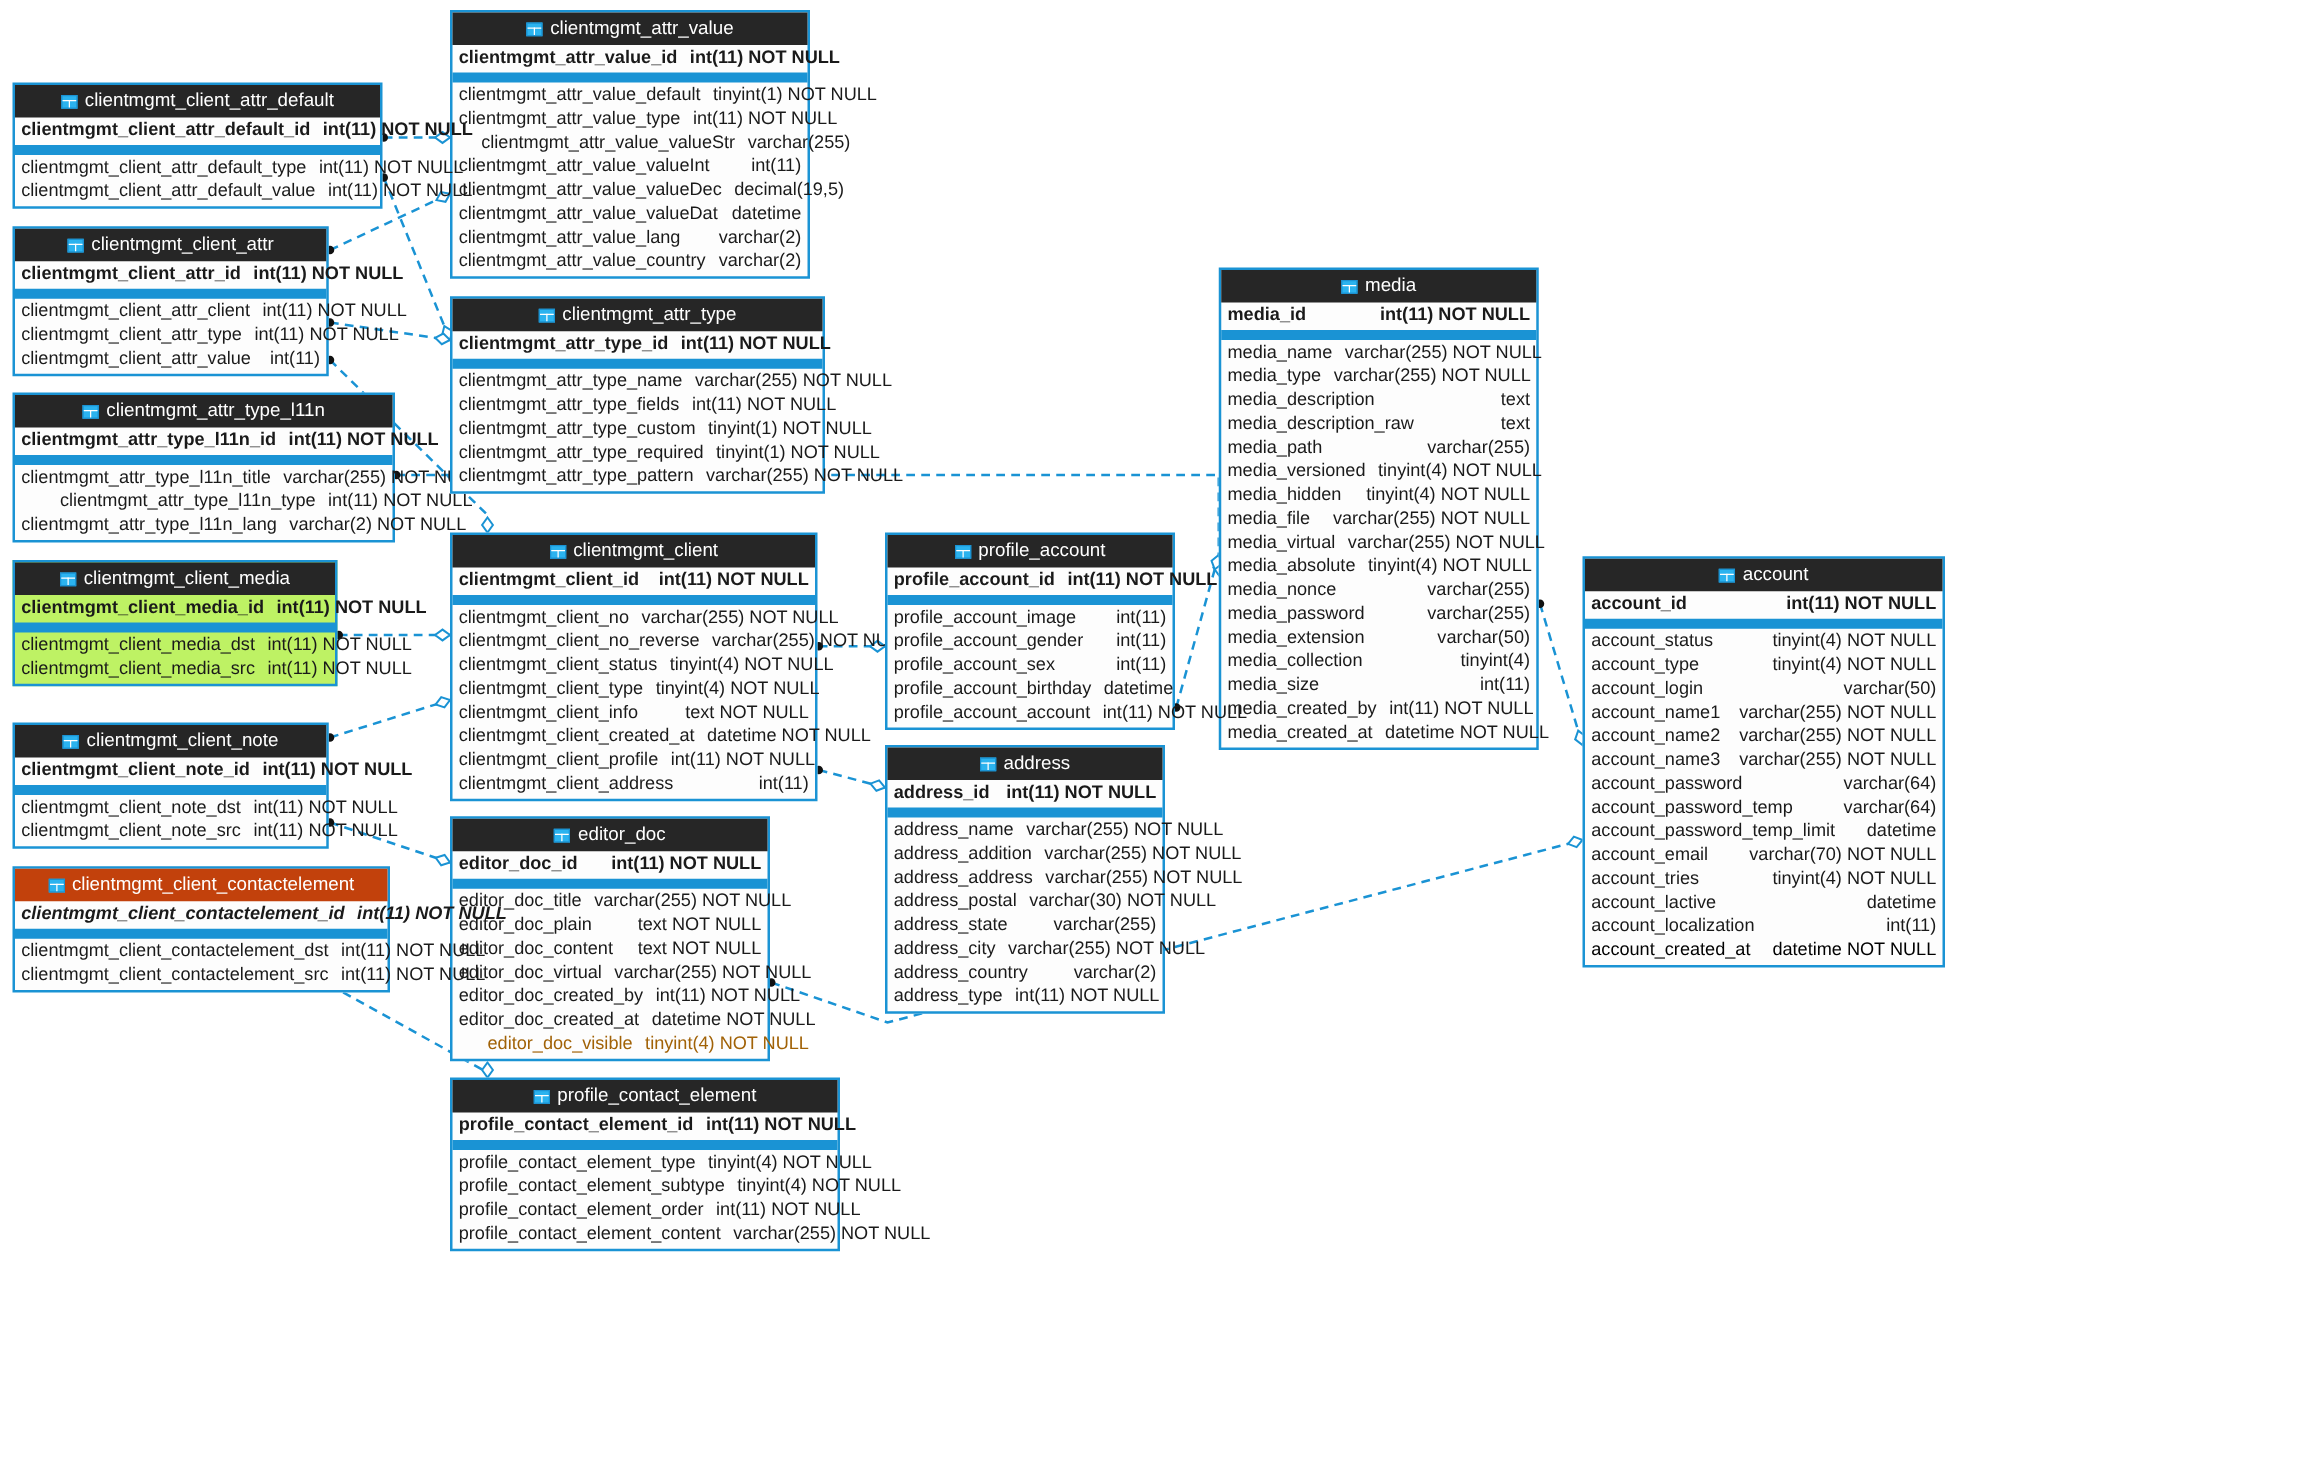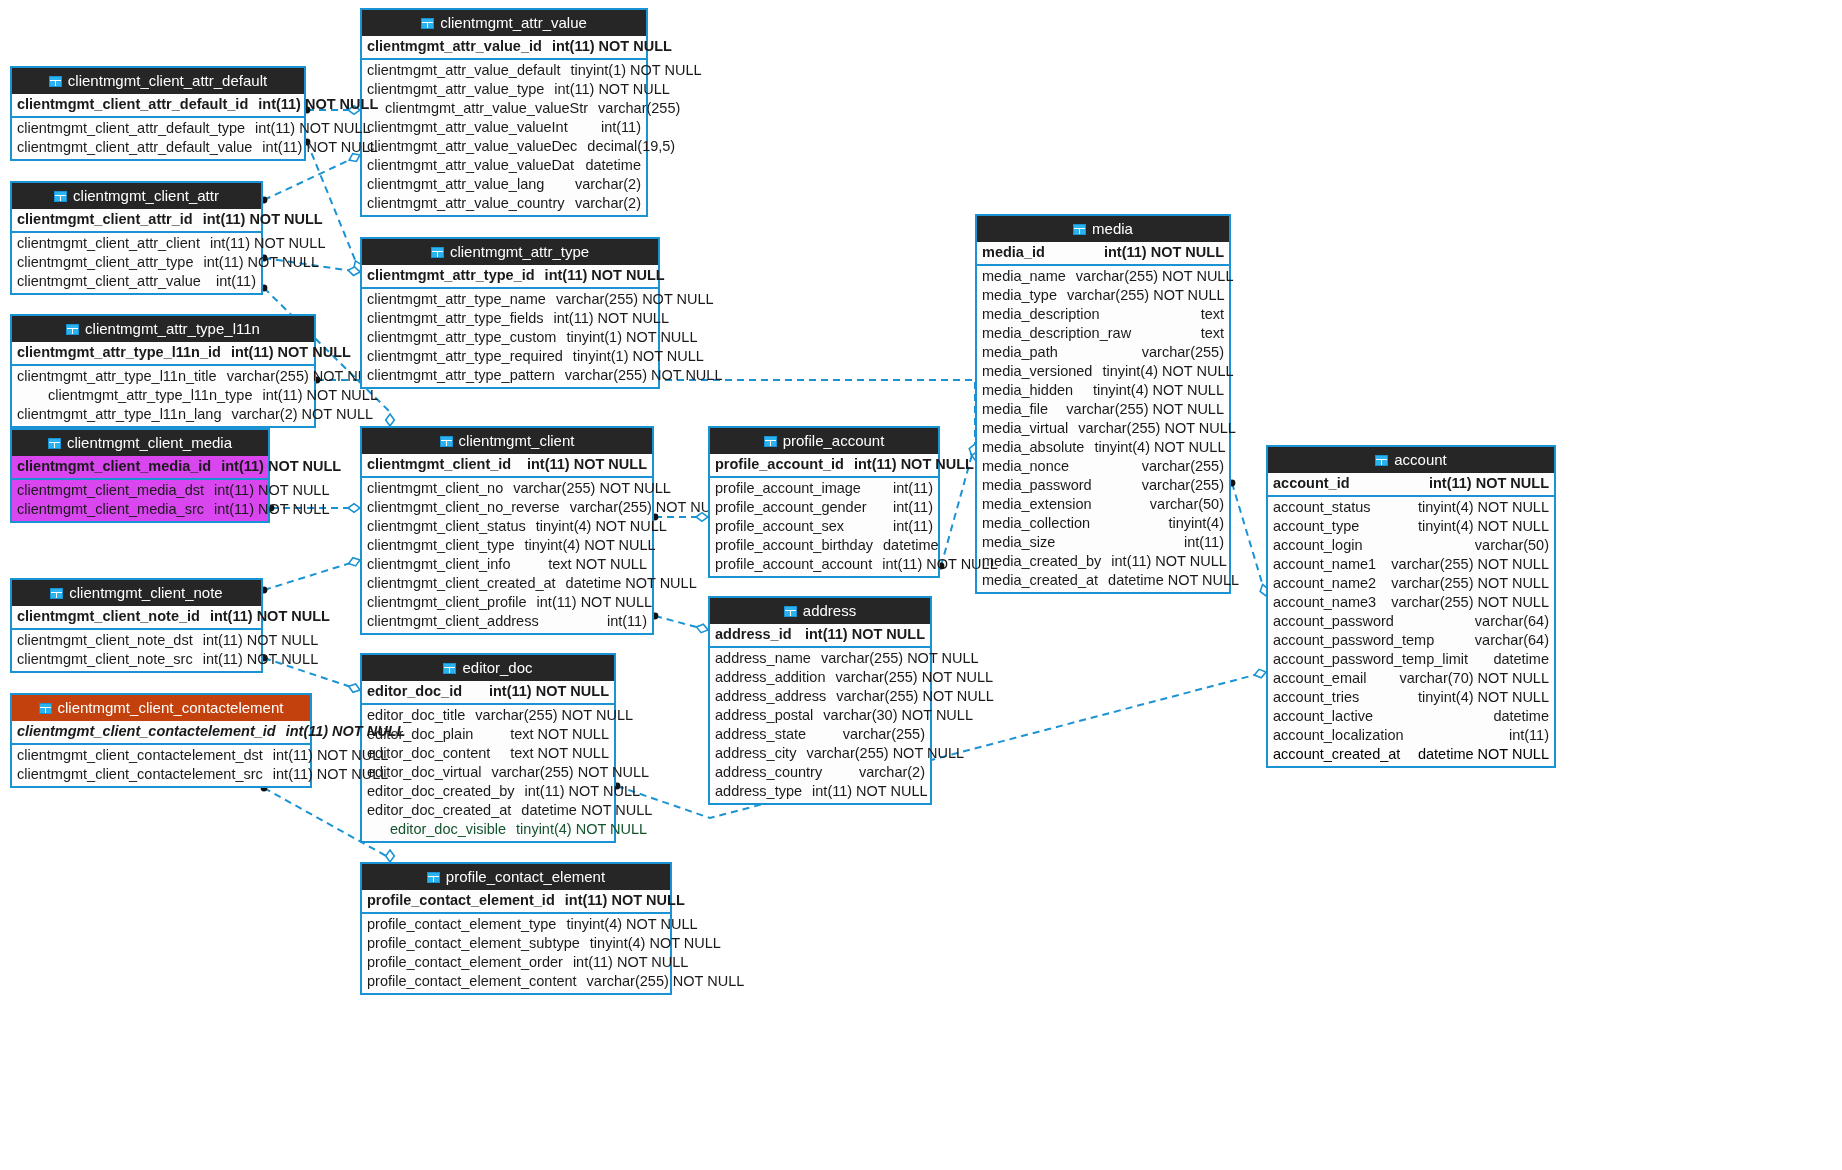--- a/index.html
+++ b/index.html
@@ -59,21 +59,21 @@
     background: #ffffff;
   }
   .tbl-icon::after {
     content: "";
     position: absolute;
     top: 3px; bottom: 0; left: 5px;
     width: 1px;
     background: #ffffff;
   }
   .pk-row {
-    border-bottom: 2px solid #0ea5e9;
+    border-bottom: 8px solid #0ea5e9;
   }
   .col-row {
     display: flex;
     align-items: baseline;
     justify-content: space-between;
     font-size: 14.5px;
     color: #1a1a1a;
     line-height: 19px;
     padding: 0 5px;
     white-space: nowrap;
@@ -387,21 +387,21 @@
           <div class="col-row" style="color: rgb(26, 26, 26);">
             <span class="col-name">media_created_by</span>
             <span class="col-type">int(11) NOT NULL</span>
           </div>
           <div class="col-row" style="color: rgb(26, 26, 26);">
             <span class="col-name">media_created_at</span>
             <span class="col-type">datetime NOT NULL</span>
           </div>
         </div>
       </div>
-      <div class="entity" style="left: 10px; top: 428px; width: 260px; border-color: rgb(26, 147, 212); background: #d946ef;">
+      <div class="entity" style="left: 10px; top: 448px; width: 260px; border-color: rgb(26, 147, 212); background: #bef264;">
         <div class="entity-header" style="background: rgb(38, 38, 38);">
           <span class="tbl-icon"></span>
           <span>clientmgmt_client_media</span>
         </div>
         <div class="col-row pk-row" style="border-bottom-color: rgb(26, 147, 212);">
           <span class="col-name">clientmgmt_client_media_id</span>
           <span class="col-type">int(11) NOT NULL</span>
         </div>
         <div class="col-body">
           <div class="col-row" style="color: rgb(26, 26, 26);">
@@ -649,21 +649,21 @@
             <span class="col-type">varchar(255) NOT NULL</span>
           </div>
           <div class="col-row" style="color: rgb(26, 26, 26);">
             <span class="col-name">editor_doc_created_by</span>
             <span class="col-type">int(11) NOT NULL</span>
           </div>
           <div class="col-row" style="color: rgb(26, 26, 26);">
             <span class="col-name">editor_doc_created_at</span>
             <span class="col-type">datetime NOT NULL</span>
           </div>
-          <div class="col-row" style="color: #14532d; padding-left: 28px;">
+          <div class="col-row" style="color: #a16207; padding-left: 28px;">
             <span class="col-name">editor_doc_visible</span>
             <span class="col-type">tinyint(4) NOT NULL</span>
           </div>
         </div>
       </div>
       <div class="entity" style="left: 10px; top: 693px; width: 302px; border-color: rgb(26, 147, 212); background: rgb(253, 253, 253);">
         <div class="entity-header" style="background: #c2410c;">
           <span class="tbl-icon"></span>
           <span>clientmgmt_client_contactelement</span>
         </div>

